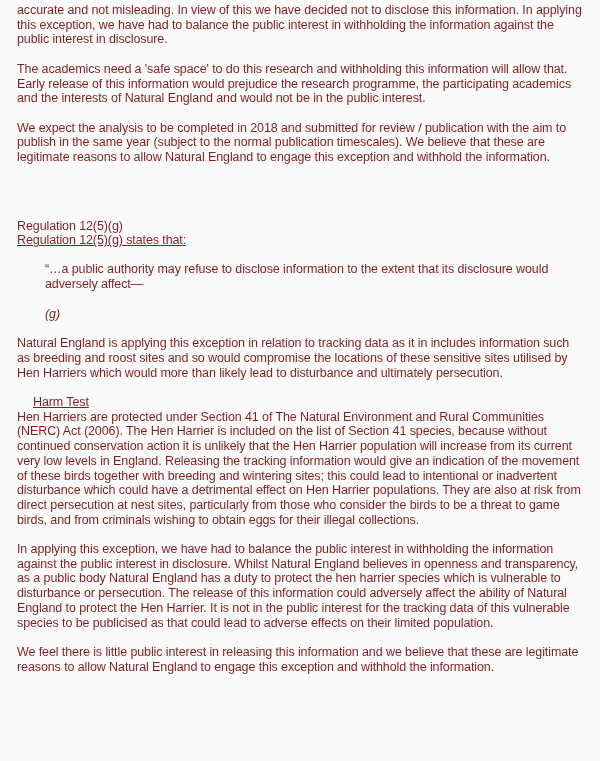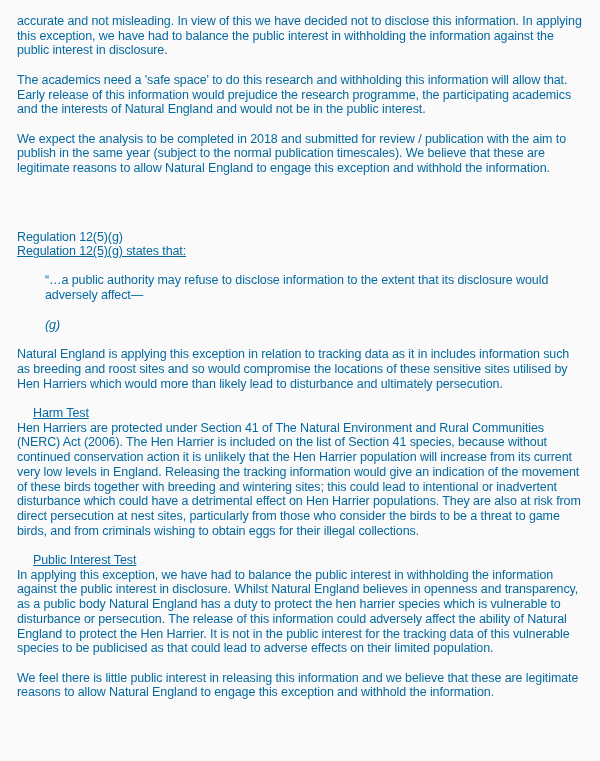--- a/index.html
+++ b/index.html
@@ -7,25 +7,25 @@
     padding: 0;
     background: #e9e9e9;
   }
   .page {
     position: relative;
     width: 600px;
     height: 761px;
     margin: 0;
     background: #fdfdfd;
     box-sizing: border-box;
-    padding: 14px 16px 0 17px;
+    padding: 3px 16px 0 17px;
     font-family: "Liberation Sans", "DejaVu Sans", sans-serif;
     font-size: 12.5px;
     line-height: 14.7px;
-    color: #0369a1;
+    color: #7f1d1d;
     letter-spacing: -0.1px;
     overflow: hidden;
     filter: blur(0.22px) contrast(0.98);
   }
   .para {
     margin: 0 0 14.7px 0;
     max-width: 570px;
   }
   .heading-bold {
     margin: 54px 0 0 0;
@@ -76,19 +76,18 @@
   <div class="quote-item">
     <span class="label">(g)</span>
   </div>
 
   <p class="para">Natural England is applying this exception in relation to tracking data as it in includes information such as breeding and roost sites and so would compromise the locations of these sensitive sites utilised by Hen Harriers which would more than likely lead to disturbance and ultimately persecution.</p>
 
   <p class="para heading-underline tight">Harm Test</p>
 
   <p class="para tight">Hen Harriers are protected under Section 41 of The Natural Environment and Rural Communities (NERC) Act (2006). The Hen Harrier is included on the list of Section 41 species, because without continued conservation action it is unlikely that the Hen Harrier population will increase from its current very low levels in England. Releasing the tracking information would give an indication of the movement of these birds together with breeding and wintering sites; this could lead to intentional or inadvertent disturbance which could have a detrimental effect on Hen Harrier populations. They are also at risk from direct persecution at nest sites, particularly from those who consider the birds to be a threat to game birds, and from criminals wishing to obtain eggs for their illegal collections.</p>
 
-  <p class="para heading-underline tight">Public Interest Test</p>
 
   <p class="para tight">In applying this exception, we have had to balance the public interest in withholding the information against the public interest in disclosure. Whilst Natural England believes in openness and transparency, as a public body Natural England has a duty to protect the hen harrier species which is vulnerable to disturbance or persecution. The release of this information could adversely affect the ability of Natural England to protect the Hen Harrier. It is not in the public interest for the tracking data of this vulnerable species to be publicised as that could lead to adverse effects on their limited population.</p>
 
   <p class="para">We feel there is little public interest in releasing this information and we believe that these are legitimate reasons to allow Natural England to engage this exception and withhold the information.</p>
 
 </div>
 
 </body></html>

